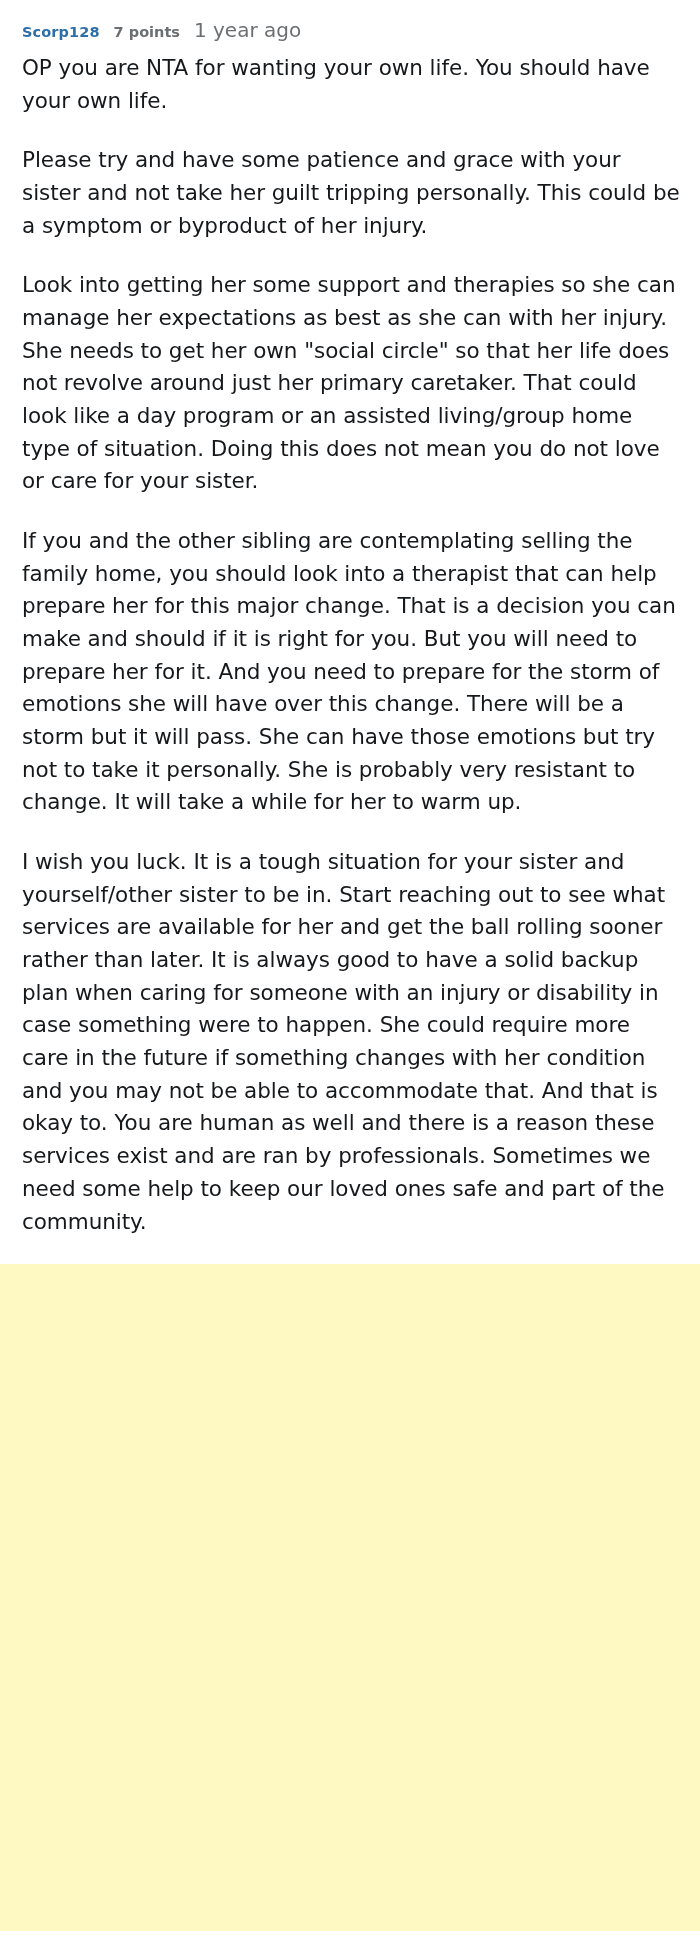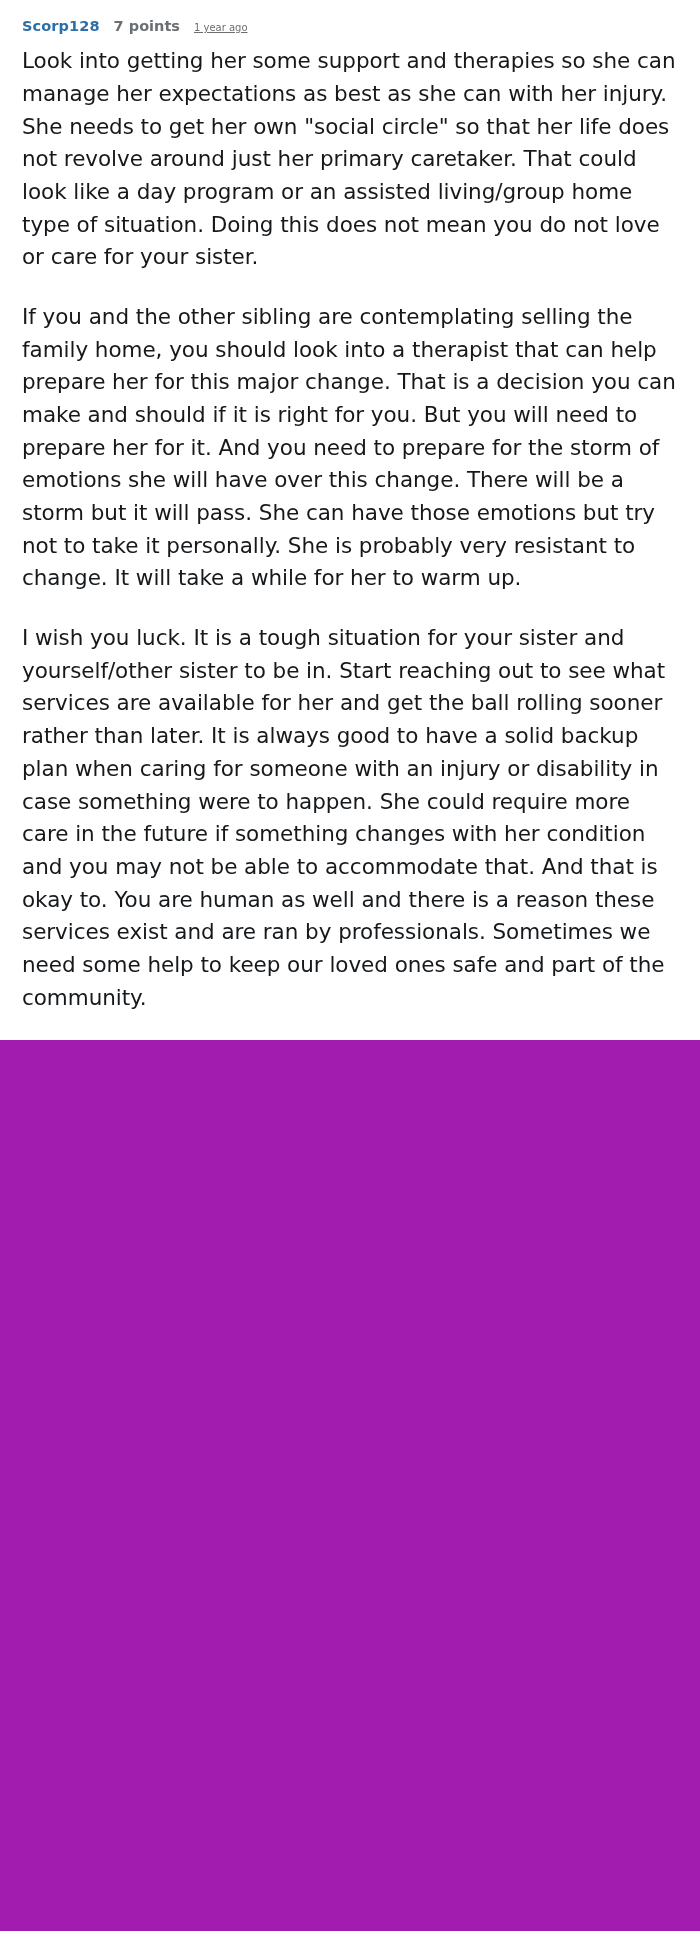--- a/index.html
+++ b/index.html
@@ -9,21 +9,21 @@
   }
   body {
     width: 700px;
     min-height: 1945px;
     font-family: "DejaVu Sans", "Liberation Sans", sans-serif;
     color: #1a1a1b;
   }
   .page {
     width: 700px;
     min-height: 1945px;
-    background: #a21caf;
+    background: #fef9c3;
     box-sizing: border-box;
     position: relative;
   }
   .comment-card {
     width: 700px;
     box-sizing: border-box;
     padding: 18px 20px 10px 22px;
     background: #ffffff;
   }
   .comment-meta {
@@ -40,22 +40,21 @@
     font-size: 14.5px;
     letter-spacing: 0.1px;
   }
   .meta-points {
     color: #6b6f72;
     font-size: 14.5px;
     font-weight: bold;
   }
   .meta-time {
     color: #6b6f72;
-    font-size: 10px;
-    text-decoration: underline;
+    font-size: 20px;
   }
   .comment-body {
     font-size: 21.5px;
     line-height: 1.52;
     color: #16191c;
     letter-spacing: -0.05px;
   }
   .comment-body p {
     margin: 0 0 27px 0;
   }
@@ -78,20 +77,22 @@
 
   <div class="comment-card">
 
     <div class="comment-meta">
       <span class="meta-author">Scorp128</span>
       <span class="meta-points">7 points</span>
       <span class="meta-time">1 year ago</span>
     </div>
 
     <div class="comment-body">
+      <p>OP you are NTA for wanting your own life. You should have your own life.</p>
+      <p>Please try and have some patience and grace with your sister and not take her guilt tripping personally. This could be a symptom or byproduct of her injury.</p>
       <p>Look into getting her some support and therapies so she can manage her expectations as best as she can with her injury. She needs to get her own "social circle" so that her life does not revolve around just her primary caretaker. That could look like a day program or an assisted living/group home type of situation. Doing this does not mean you do not love or care for your sister.</p>
       <p>If you and the other sibling are contemplating selling the family home, you should look into a therapist that can help prepare her for this major change. That is a decision you can make and should if it is right for you. But you will need to prepare her for it. And you need to prepare for the storm of emotions she will have over this change. There will be a storm but it will pass. She can have those emotions but try not to take it personally. She is probably very resistant to change. It will take a while for her to warm up.</p>
       <p>I wish you luck. It is a tough situation for your sister and yourself/other sister to be in. Start reaching out to see what services are available for her and get the ball rolling sooner rather than later. It is always good to have a solid backup plan when caring for someone with an injury or disability in case something were to happen. She could require more care in the future if something changes with her condition and you may not be able to accommodate that. And that is okay to. You are human as well and there is a reason these services exist and are ran by professionals. Sometimes we need some help to keep our loved ones safe and part of the community.</p>
     </div>
 
   </div>
 
   <div class="bottom-fade"></div>
 
 </div>

